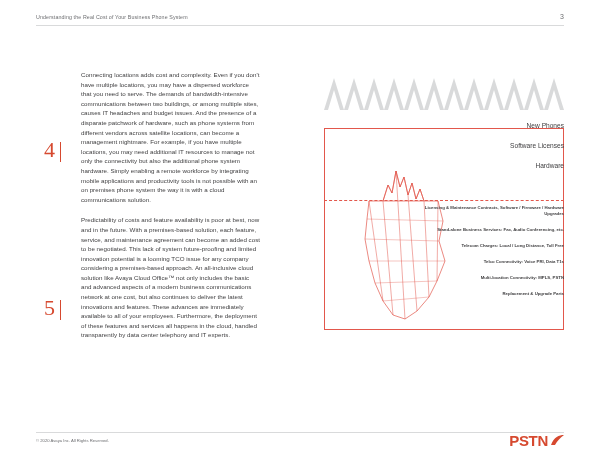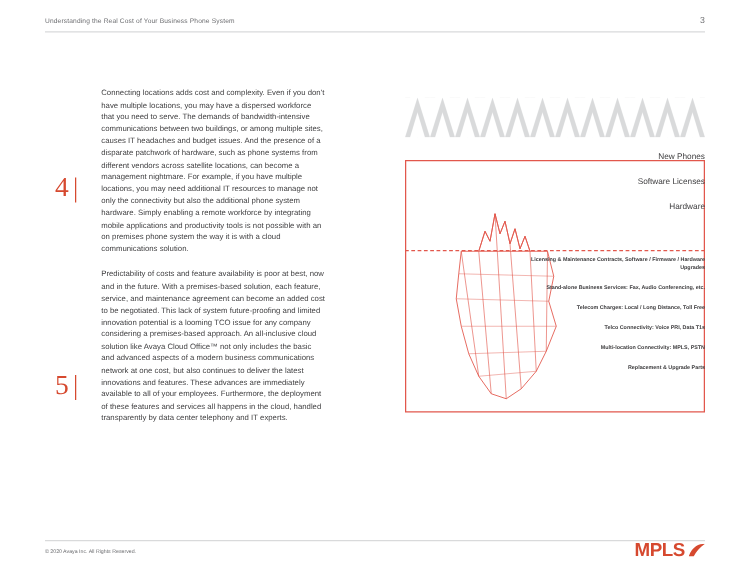--- a/index.html
+++ b/index.html
@@ -266,19 +266,19 @@
         <div class="blbl">Multi-location Connectivity: MPLS, PSTN</div>
         <div class="blbl">Replacement &amp; Upgrade Parts</div>
       </div>
 
     </div>
   </div>
 
   <div class="footer-rule"></div>
   <div class="copyright">© 2020 Avaya Inc. All Rights Reserved.</div>
   <div class="avaya-logo">
-    <span class="avaya-word">MPLS</span>
+    <span class="avaya-word">PSTN</span>
     <svg width="13" height="11" viewBox="0 0 13 11">
       <path d="M0 10 C3 2 8 0 13 0 C9 3 6 6 4 10 Z" fill="#d6492f"></path>
     </svg>
   </div>
 
 </div>
 
 </body></html>

